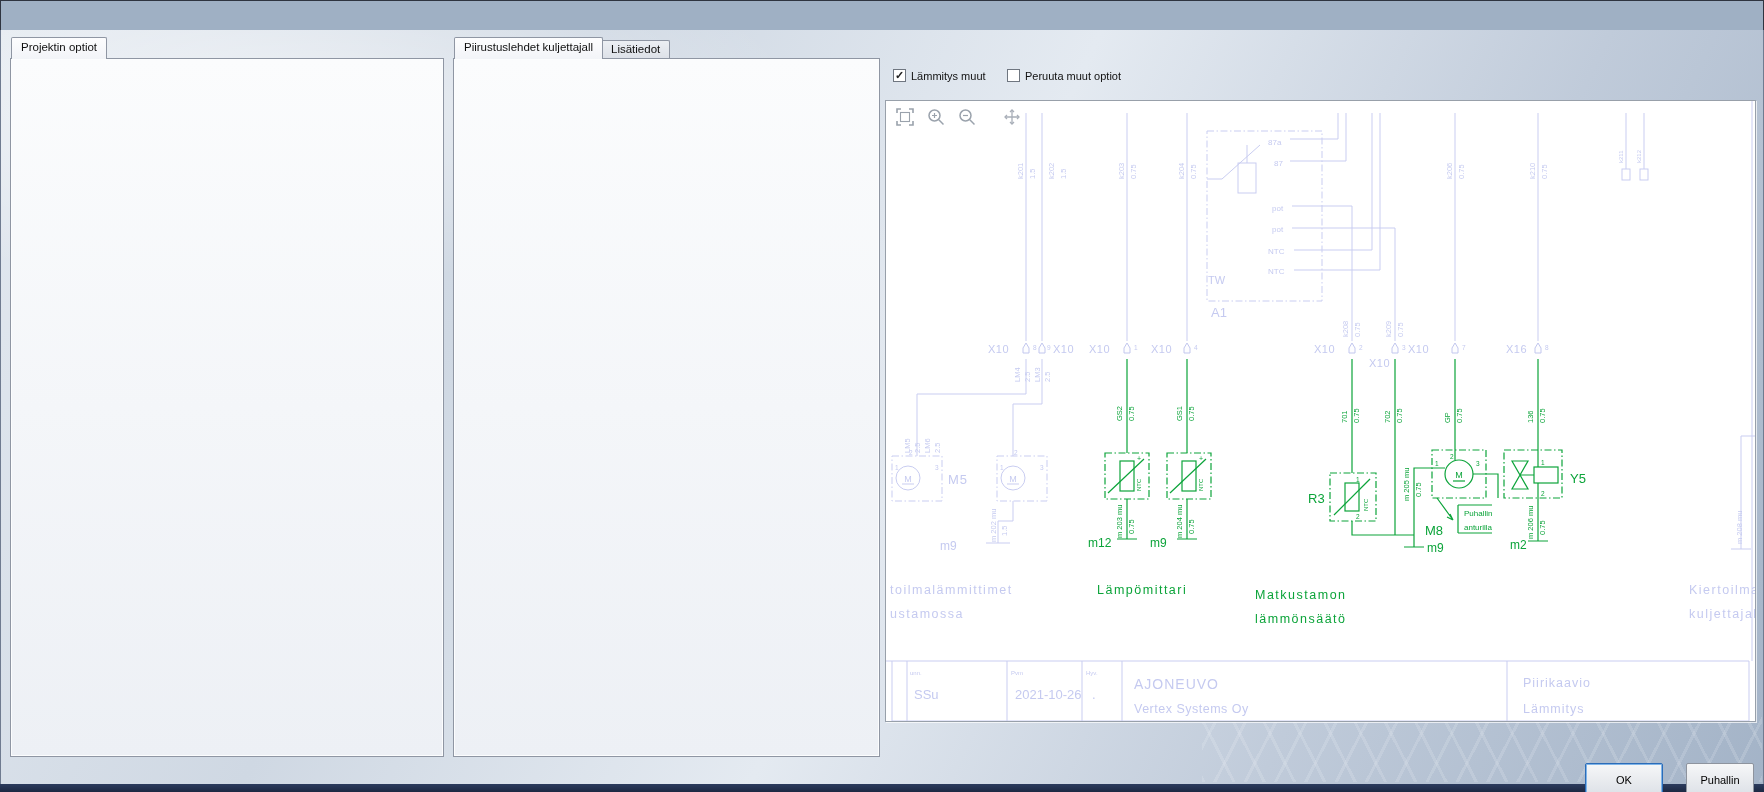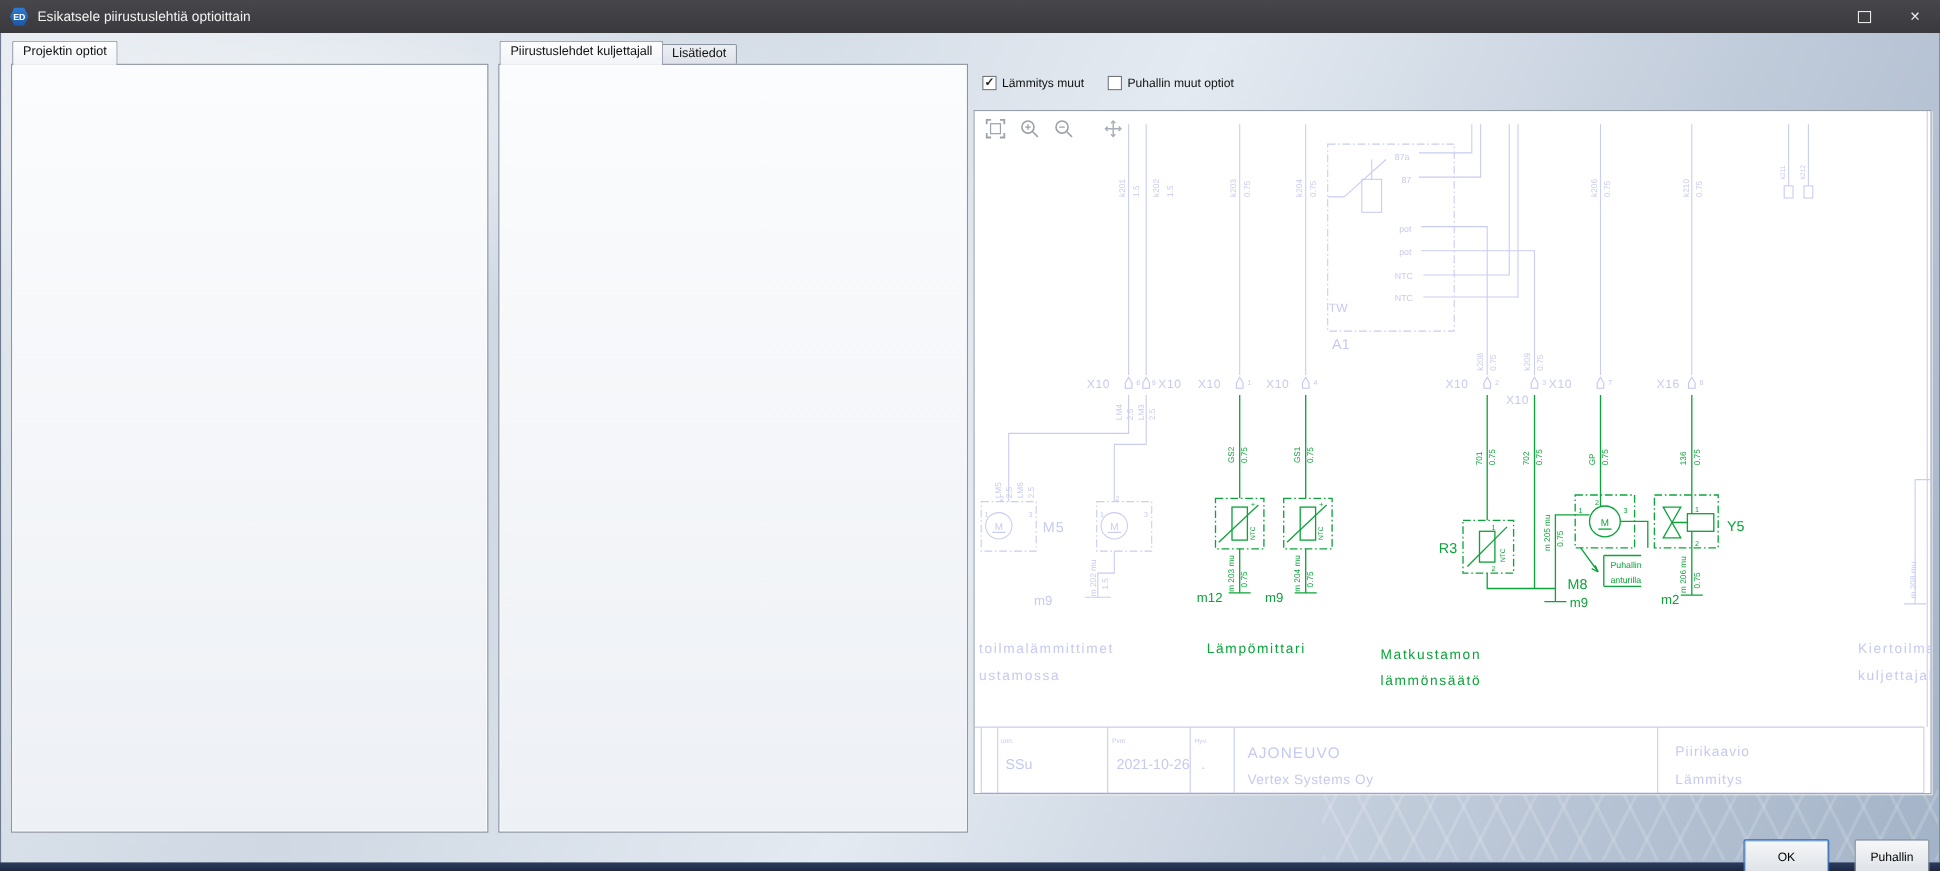--- a/index.html
+++ b/index.html
@@ -89,32 +89,20 @@
   .footer-btn{position:absolute; box-sizing:border-box; height:34px; font-size:11px; color:#000;
     background:linear-gradient(#f6f7f8,#dce0e6); border:1px solid #8e949e; border-radius:2px;
     display:flex; align-items:center; justify-content:center;}
   .footer-btn.focused{border:1px solid #2b6cb8; box-shadow:inset 0 0 0 1px #7fb4e8;}
 </style>
 </head>
 <body>
 
 <div id="window">
 
-  <div id="titlebar">
-    <div id="app-icon">ED</div>
-    <div id="title-text">Esikatsele piirustuslehtiä optioittain</div>
-    <div id="win-controls">
-      <div class="win-btn">
-          <span class="glyph-max"></span>
-        </div>
-      <div class="win-btn">
-          <span>✕</span>
-        </div>
-    </div>
-  </div>
 
   <div id="wallpaper"></div>
   <div id="tri-pattern"></div>
   <div id="bottom-strip"></div>
 
   <div class="tab active" style="left:11px; top:37px;">Projektin optiot</div>
   <div class="panel" style="left:10px; top:58px; width:434px; height:699px;"></div>
   <div class="panel-btn" style="left:24px; top:64px; min-width:100px;">Esikatsele lehdittäin</div>
   <div class="panel-sep" style="left:18px; top:95px; width:418px;"></div>
   <div class="vx-table" style="left:18px; top:105px; width:419px; height:617px;" id="left-table">
@@ -285,21 +273,21 @@
   <div class="status-bar" style="left:454px; top:725px; width:425px; height:25px;">
     <div class="status-cell1">1/1</div>
   </div>
 
   <div class="chk-row" style="left:893px; top:69px;">
     <span class="chk-box" id="chk1">✓</span>
     <span>Lämmitys muut</span>
   </div>
   <div class="chk-row" style="left:1007px; top:69px;">
     <span class="chk-box" id="chk2"></span>
-    <span>Puhallin muut optiot</span>
+    <span>Peruuta muut optiot</span>
   </div>
 
   <div id="canvas">
     <div id="canvas-toolbar">
       <span class="tool-icon">
         <svg width="20" height="20" viewBox="0 0 20 20">
           <g fill="none" stroke="#9aa2ac" stroke-width="1.6">
             <path d="M2,6 V2 H6 M14,2 H18 V6 M18,14 V18 H14 M6,18 H2 V14"></path>
             <rect x="5.5" y="5.5" width="9" height="9" stroke-width="1.1"></rect>
           </g>

